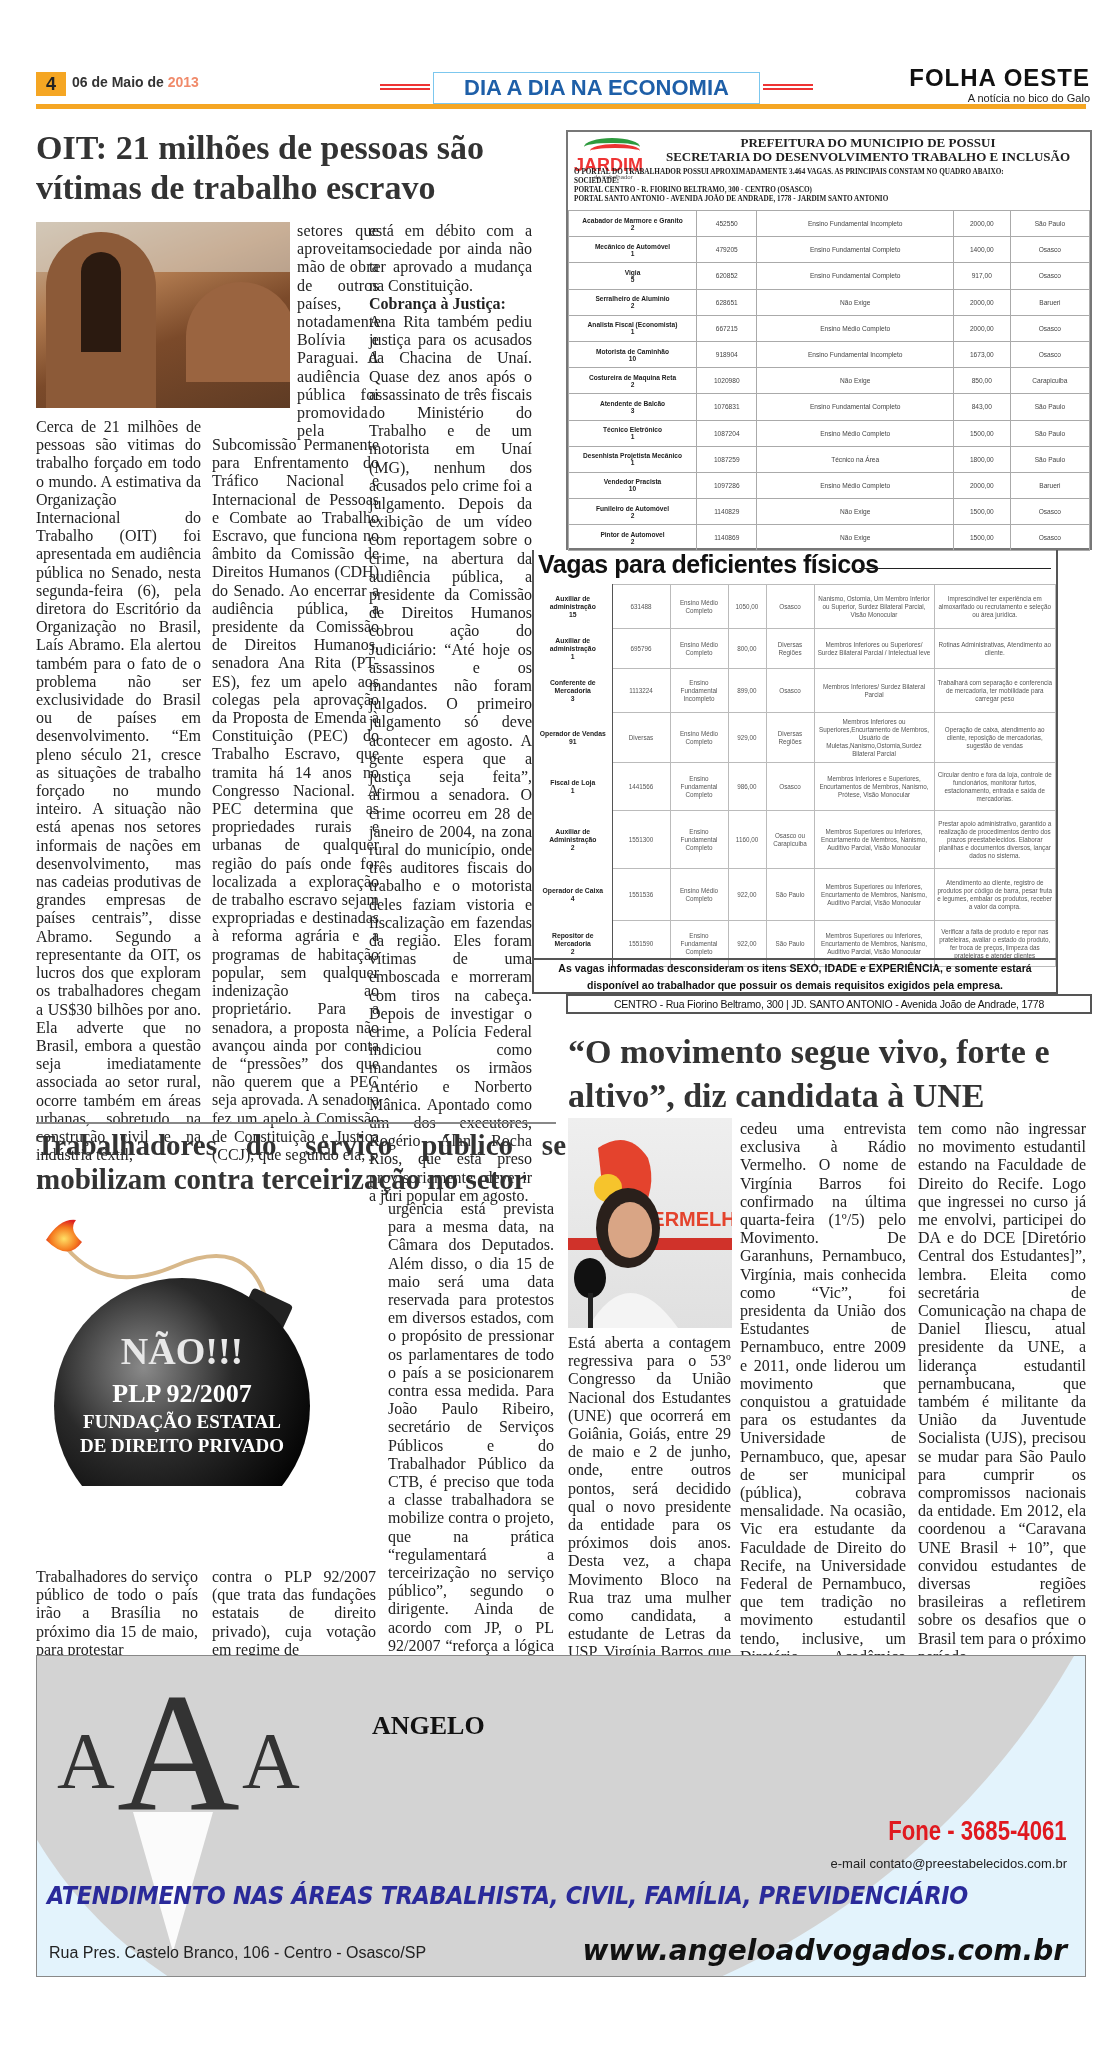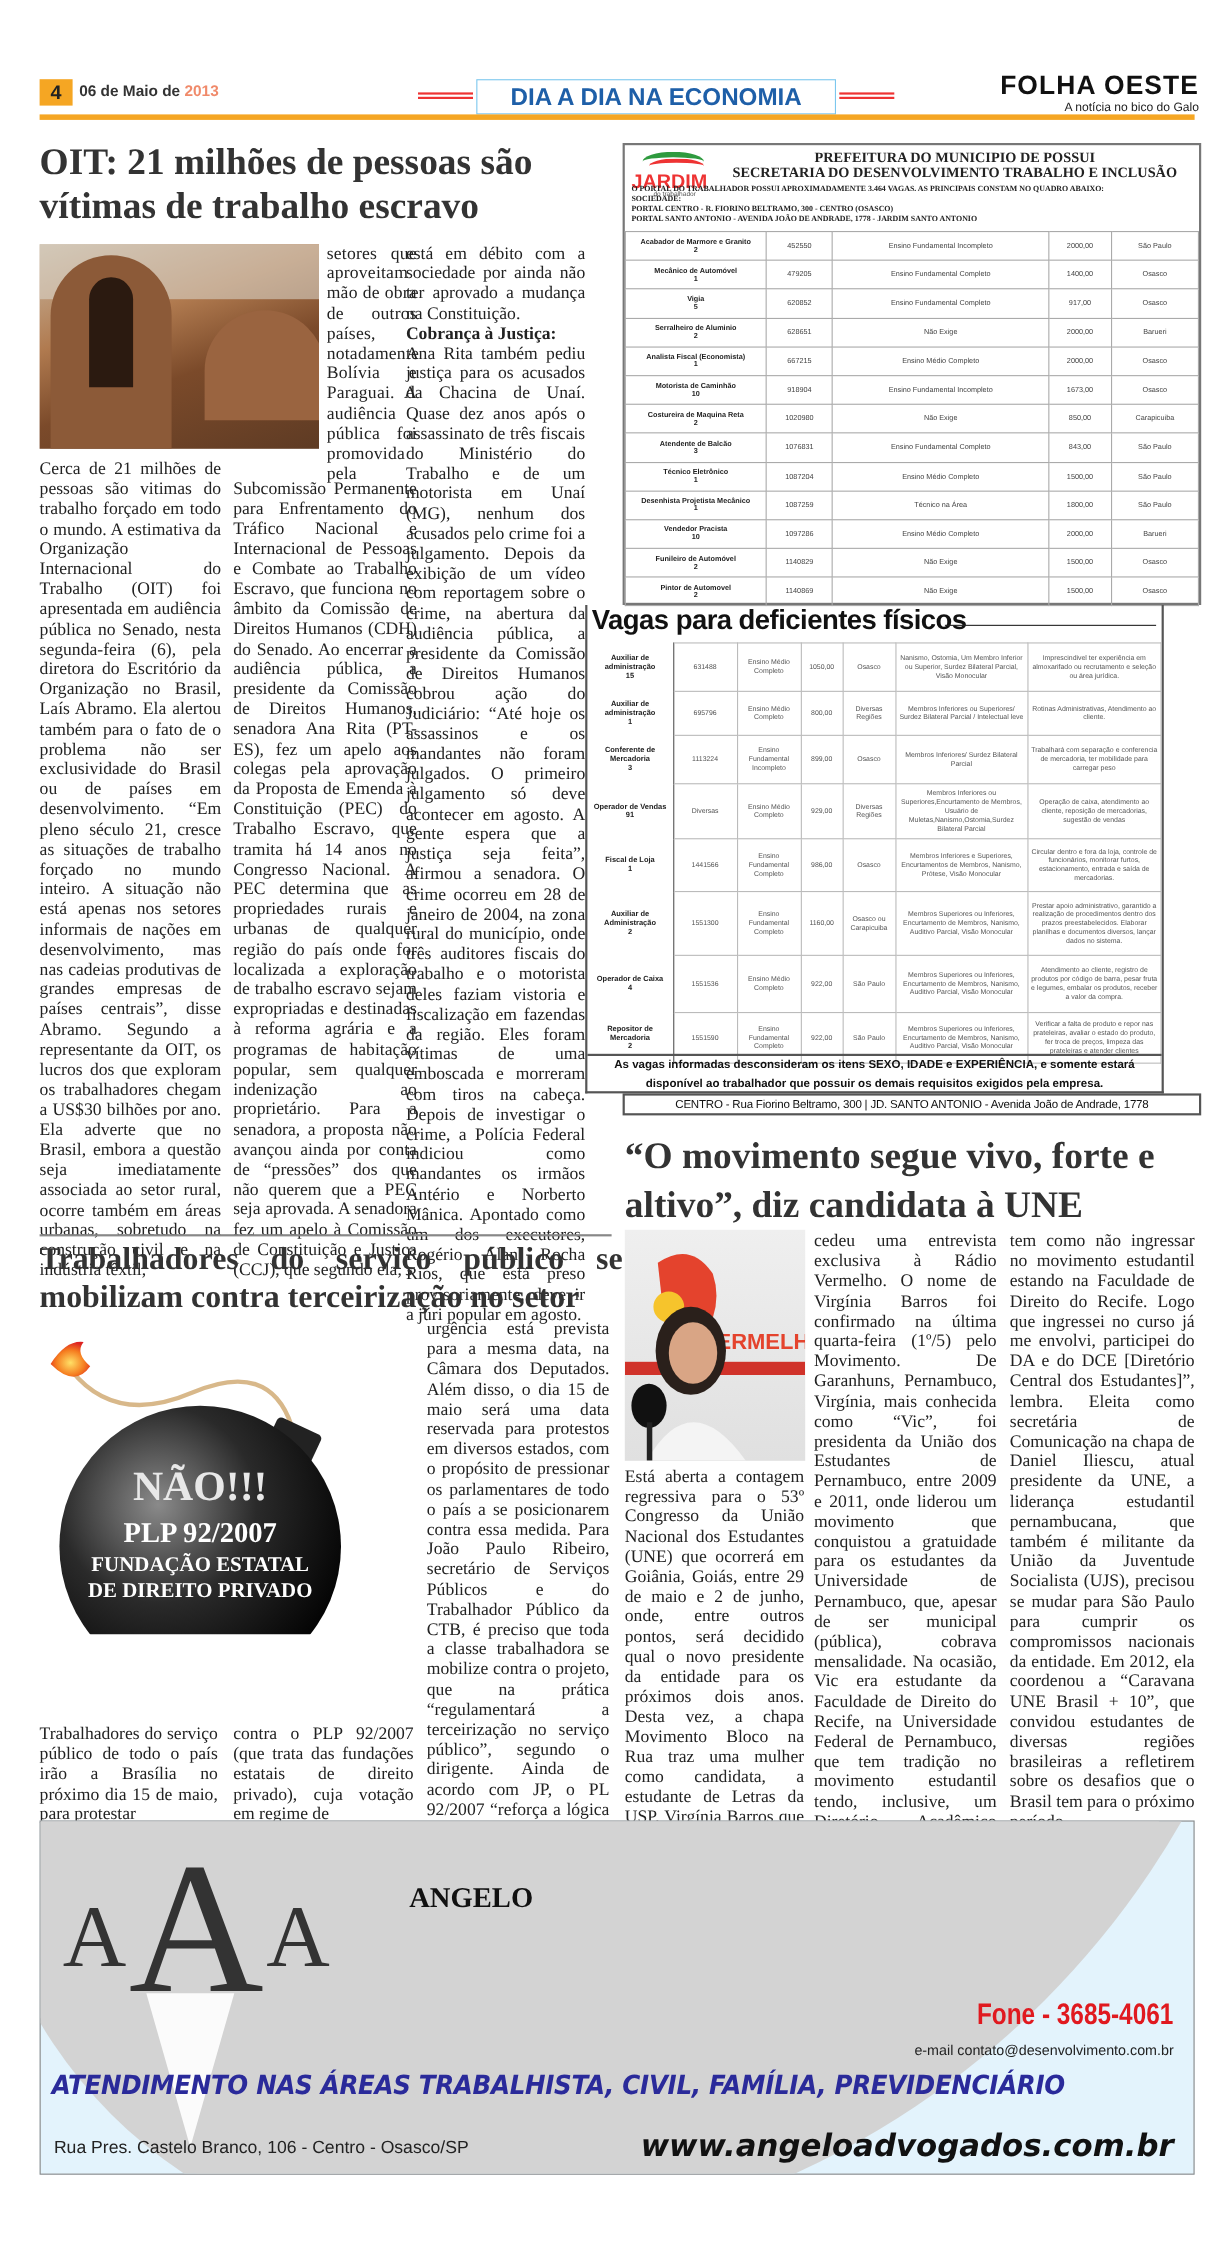--- a/index.html
+++ b/index.html
@@ -351,17 +351,17 @@
 
 <div class="abs" id="ad">
   <div class="swoosh2"></div>
   <div class="swoosh"></div>
   <div class="v"></div>
   <div class="bigA a1">A</div>
   <div class="bigA a2">A</div>
   <div class="bigA a3">A</div>
   <div class="firm1">ANGELO</div>
   <div class="fone">Fone - 3685-4061</div>
-  <div class="email">e-mail contato@desenvolvimento.com.br</div>
+  <div class="email">e-mail contato@preestabelecidos.com.br</div>
   <div class="areas">ATENDIMENTO NAS ÁREAS TRABALHISTA, CIVIL, FAMÍLIA, PREVIDENCIÁRIO</div>
   <div class="addr">Rua Pres. Castelo Branco, 106 - Centro - Osasco/SP</div>
   <div class="web">www.angeloadvogados.com.br</div>
 </div>
 
 </body></html>

